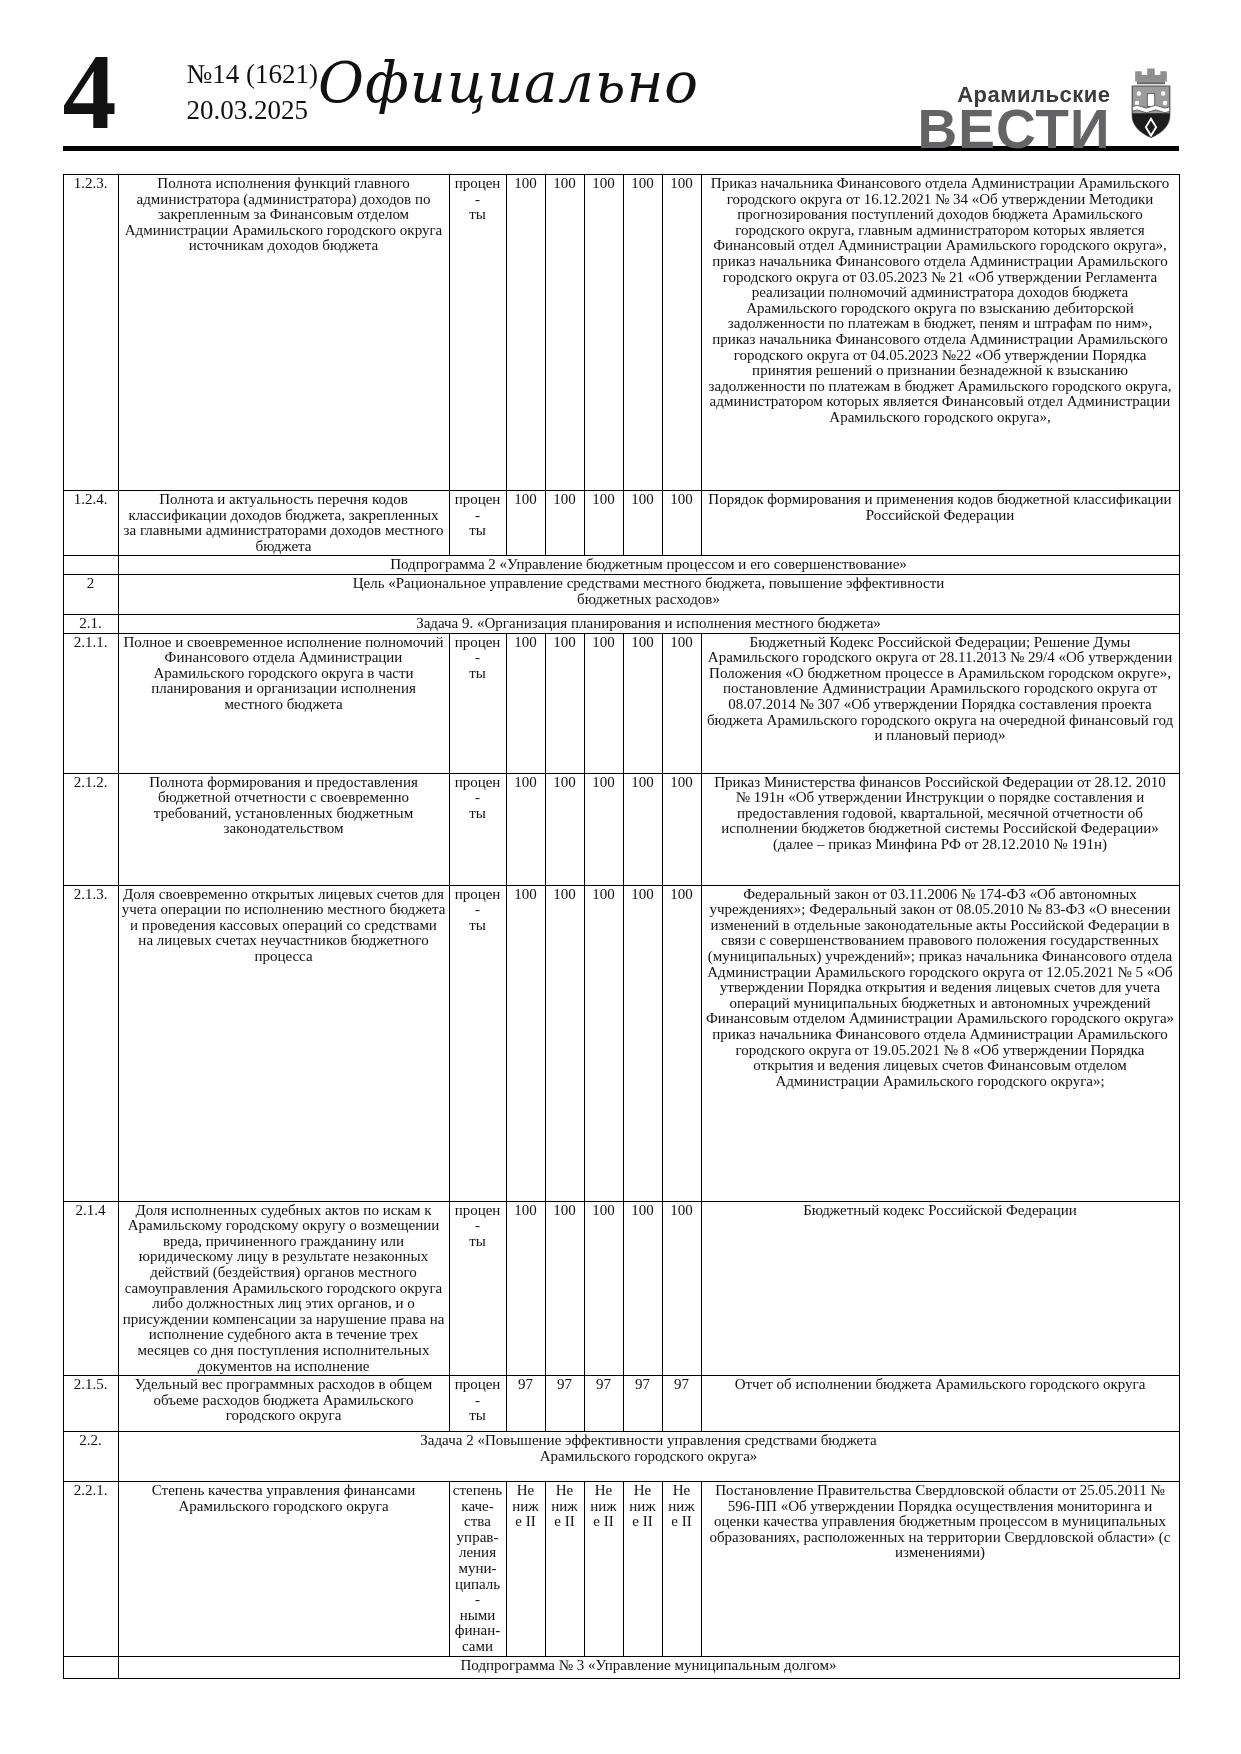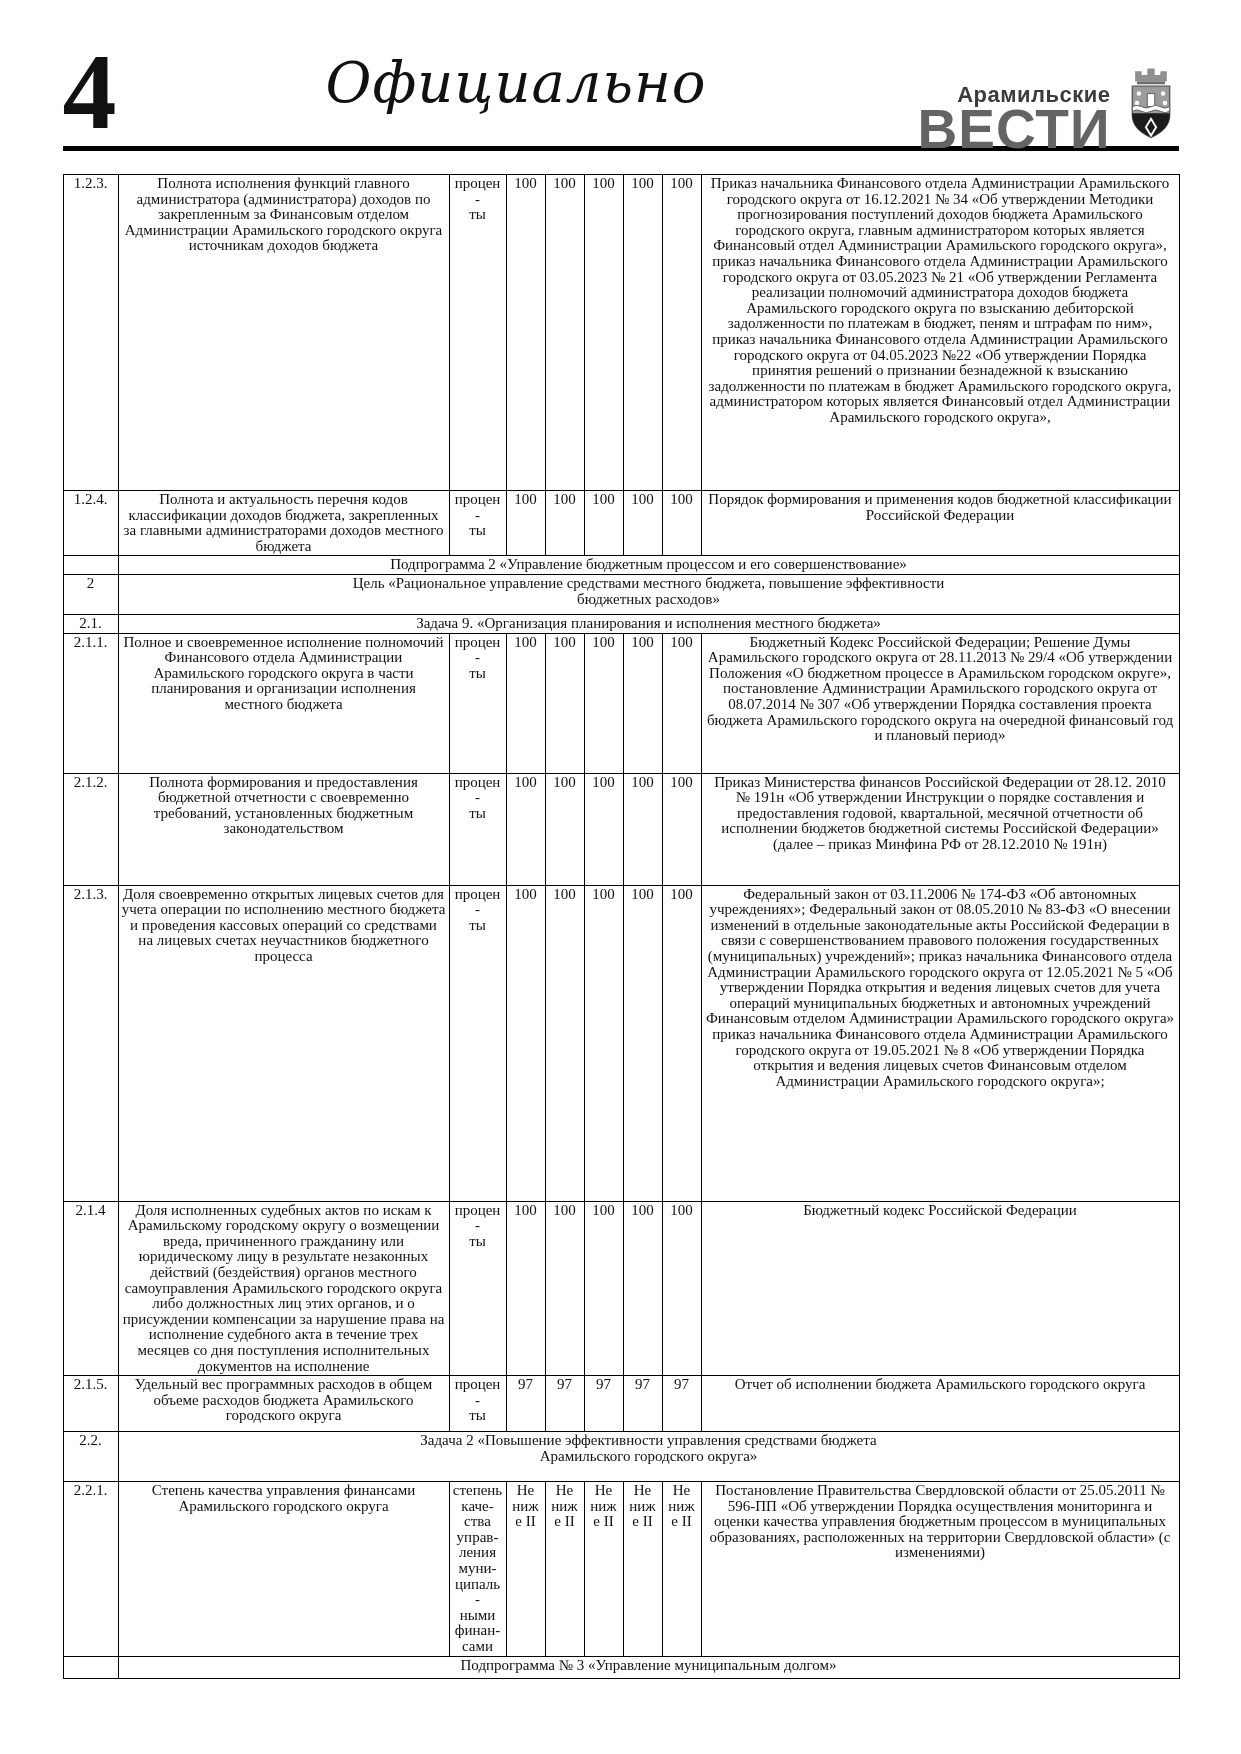--- a/index.html
+++ b/index.html
@@ -14,21 +14,21 @@
   .content{width:1116px;margin:0 auto;padding-top:46px;}
 
   
   .masthead{display:flex;align-items:flex-start;height:92px;}
   .page-num{
     font-size:108px;font-weight:bold;line-height:0.82;
     letter-spacing:-2px;margin-top:2px;
   }
   .issue-block{margin-left:72px;margin-top:10px;font-size:27px;line-height:1.35;}
   .section-title{
-    flex:1;text-align:center;margin-top:6px;
+    flex:1;text-align:left;margin-top:6px;
     font-family:"DejaVu Serif","Liberation Serif",serif;
     font-style:italic;font-size:56px;line-height:1.1;
     letter-spacing:1px;white-space:nowrap;
   }
   .brand{display:flex;align-items:center;margin-top:8px;}
   .brand-text{text-align:right;font-family:"Liberation Sans","DejaVu Sans",sans-serif;line-height:0.9;margin-top:31px;}
   .brand-top{font-size:22px;font-weight:bold;color:#3c3c3e;letter-spacing:0.5px;}
   .brand-bottom{font-size:55px;font-weight:bold;color:#646466;letter-spacing:1px;}
   .emblem{margin-left:12px;}
   .rule{height:5px;background:#000;margin-top:8px;}
@@ -49,20 +49,24 @@
   }
 </style>
 </head>
 <body>
 
 <div class="page">
   <div class="content">
 
     <div class="masthead">
       <div class="page-num">4</div>
+      <div class="issue-block">
+        <div>№14 (1621)</div>
+        <div>20.03.2025</div>
+      </div>
       <div class="section-title">Официально</div>
       <div class="brand">
         <div class="brand-text">
           <div class="brand-top">Арамильские</div>
           <div class="brand-bottom">ВЕСТИ</div>
         </div>
         <div class="emblem">
           <svg width="56" height="80" viewBox="0 0 60 84">
             <path d="M13,20 L13,9 L20,9 L20,13 L26,13 L26,6 L34,6 L34,13 L40,13 L40,9 L47,9 L47,20 Z" fill="#8f8f8f"></path>
             <rect x="15" y="20" width="30" height="3" fill="#6e6e6e"></rect>

